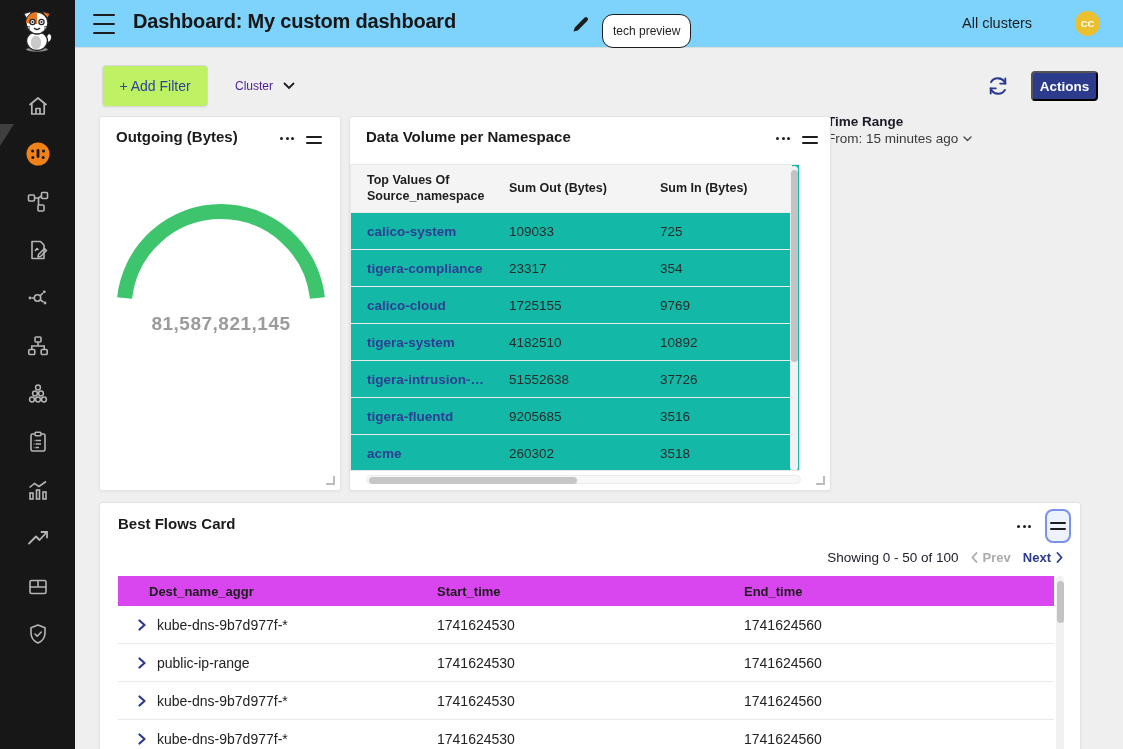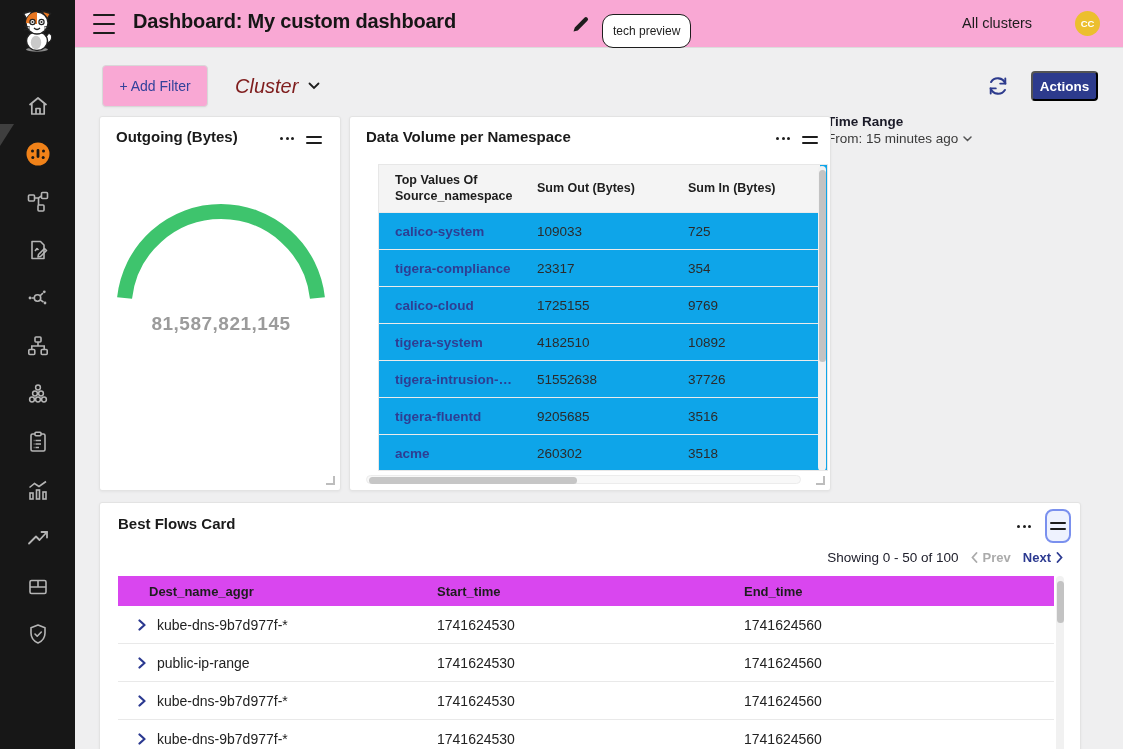--- a/index.html
+++ b/index.html
@@ -9,40 +9,40 @@
   #root { position:relative; width:1123px; height:749px; background:#efeff0; overflow:hidden; }
 
   
   #sidebar { left:0; top:0; width:75px; height:749px; background:#171717; z-index:30; }
   .nav-icon { left:25px; width:26px; height:26px; display:flex; align-items:center; justify-content:center; cursor:pointer; }
   .nav-icon svg { display:block; }
   #sidebar-notch { left:0; top:124px; width:0; height:0; border-top:11px solid #3f3f3f; border-right:7px solid transparent;
                    border-left:7px solid #3f3f3f; border-bottom:11px solid transparent; }
 
   
-  #topbar { left:75px; top:0; width:1048px; height:48px; background:#f9a8d4; border-bottom:1px solid #dcdcdc; z-index:20; }
+  #topbar { left:75px; top:0; width:1048px; height:48px; background:#7dd3fc; border-bottom:1px solid #dcdcdc; z-index:20; }
   #hamburger { left:18px; top:14px; width:22px; height:20px; display:flex; flex-direction:column; justify-content:space-between; cursor:pointer; }
   #hamburger span { height:2.4px; background:#1d1d1d; border-radius:2px; }
   #page-title { left:58px; top:10px; font-size:20px; font-weight:800; letter-spacing:-0.2px; color:#161616; }
   #edit-pencil { left:496px; top:14px; cursor:pointer; }
   #tech-badge { left:527px; top:14px; height:21px; padding:16px 10px; border:1.4px solid #1d1d1d; border-radius:11px;
                 font-size:12px; line-height:18px; color:#1d1d1d; display:flex; align-items:center; background:#fff; }
   #all-clusters { left:887px; top:15px; font-size:14.5px; font-weight:500; color:#1d1d1d; cursor:pointer; }
   #avatar { left:1000px; top:11px; width:25px; height:25px; border-radius:50%; background:#ecbf2e; color:#fff;
             font-size:9.5px; font-weight:700; display:flex; align-items:center; justify-content:center; cursor:pointer; }
 
   
   #main { left:75px; top:48px; width:1048px; height:701px; background:#efeff0; overflow:hidden; }
 
   
-  #add-filter-btn { left:27px; top:17px; width:106px; height:42px; background:#f9a8d4; border:1px solid #d8d8d8; border-radius:4px;
+  #add-filter-btn { left:27px; top:17px; width:106px; height:42px; background:#bef264; border:1px solid #d8d8d8; border-radius:4px;
                     color:#32429b; font-size:14px; font-weight:500; display:flex; align-items:center; justify-content:center;
                     cursor:pointer; box-shadow:0 1px 2px rgba(0,0,0,.04); }
   #cluster-dd { left:160px; top:24px; height:28px; display:flex; align-items:center; gap:10px; cursor:pointer; }
-  #cluster-dd .lbl { font-size:20px; font-weight:500; color:#7f1d1d;font-style:italic; }
+  #cluster-dd .lbl { font-size:12px; font-weight:500; color:#4c1d95; }
   #time-range { left:752px; top:22px; }
   #time-range .tr-label { font-size:13.5px; font-weight:700; color:#1b1b28;margin-top:44px; }
   #time-range .tr-value { font-size:13.5px; color:#3a3a3a; margin-top:2px; display:flex; align-items:center; gap:5px; cursor:pointer; }
   #refresh-btn { left:911px; top:26px; width:24px; height:24px; cursor:pointer; }
   #actions-btn { left:956px; top:23px; width:67px; height:30px; background:#2d3b8d; border-radius:4px; color:#fff;
                  font-size:13.5px; font-weight:600; display:flex; align-items:center; justify-content:center; cursor:pointer; }
 
   
   .card { background:#fff; border:1px solid #e3e3e3; border-radius:3px; box-shadow:0 1px 3px rgba(0,0,0,.05); }
   .card-title { font-size:15px; font-weight:700; color:#1a1a1a; }
@@ -53,21 +53,21 @@
   .resize-corner { width:9px; height:9px; border-right:2px solid #bdbdbd; border-bottom:2px solid #bdbdbd; cursor:nwse-resize; }
 
   #card-outgoing { left:24px; top:68px; width:242px; height:375px; }
   #card-datavol  { left:274px; top:68px; width:482px; height:375px; }
   #card-flows    { left:24px; top:454px; width:982px; height:295px; }
 
   #gauge-value { left:0; top:196px; width:242px; text-align:center; font-size:19px; font-weight:700;
                  color:#9b9b9b; letter-spacing:.5px; }
 
   
-  #dv-table { left:28px; top:47px; width:450px; height:307px; border:1px solid #e7e7e7; background:#0ea5e9; overflow:hidden; }
+  #dv-table { left:0; top:47px; width:450px; height:307px; border:1px solid #e7e7e7; background:#14b8a6; overflow:hidden; }
   .dv-row { display:grid; grid-template-columns:142px 151px 1fr; width:441px; }
   .dv-head { background:#f4f4f4; height:47px; align-items:center; }
   .dv-head .cell { font-size:12.5px; font-weight:700; color:#1d1d1d; line-height:1.25; }
   .dv-body { height:37px; align-items:center; border-top:1px solid #ebebeb; }
   .cell { padding-left:16px; }
   .ns-link { font-size:13.5px; font-weight:700; color:#2e3e93; cursor:pointer; white-space:nowrap; overflow:hidden; text-overflow:ellipsis; padding-right:6px; }
   .num { font-size:13.5px; color:#2b2b2b; }
   .vscroll-track { background:#f1f1f1; border-radius:4px; }
   .vscroll-thumb { background:#c3c3c3; border-radius:4px; cursor:pointer; }
   #dv-vtrack { right:1px; top:1px; width:8px; height:305px; }

